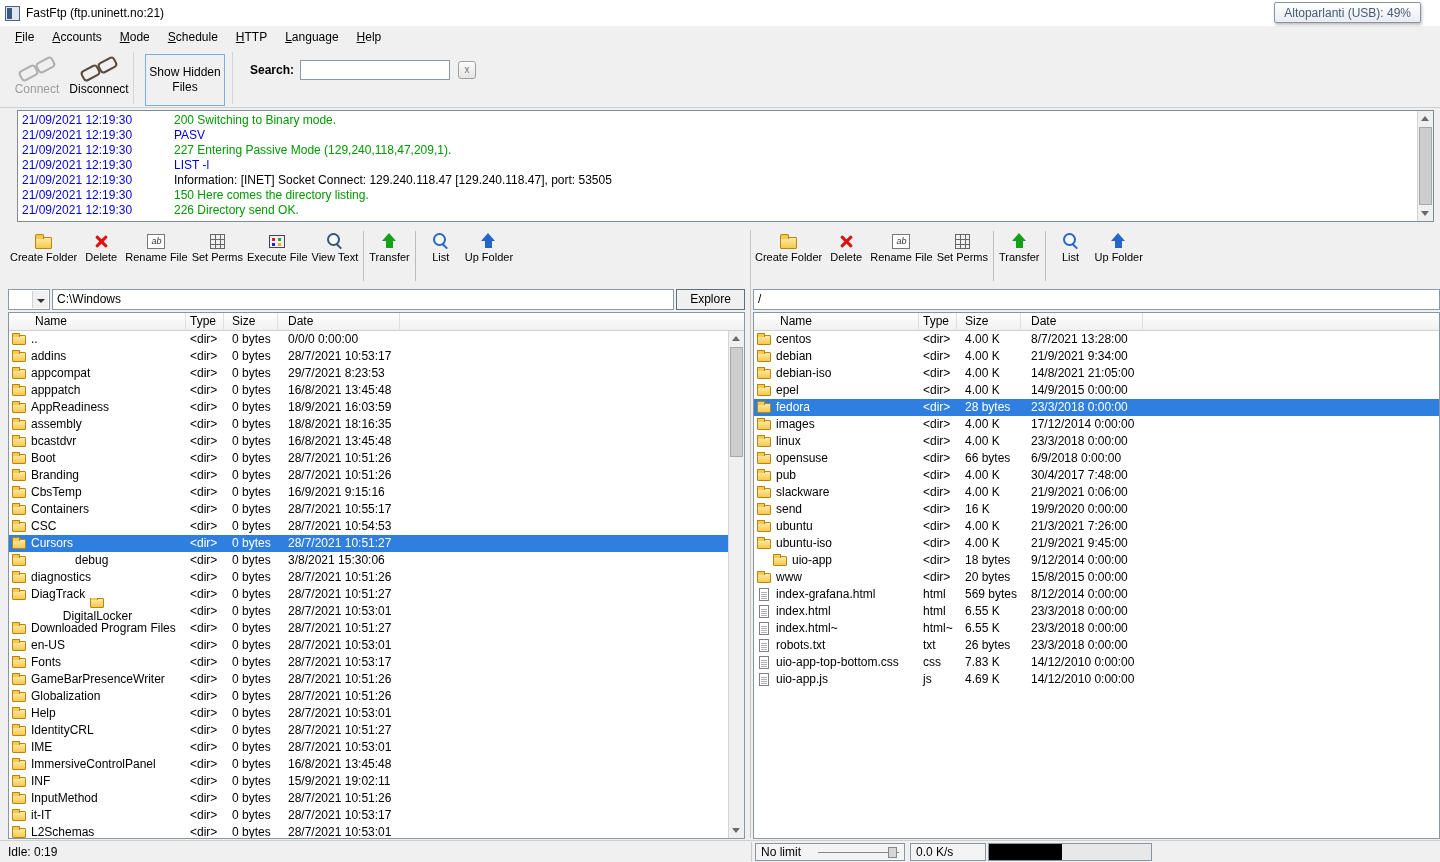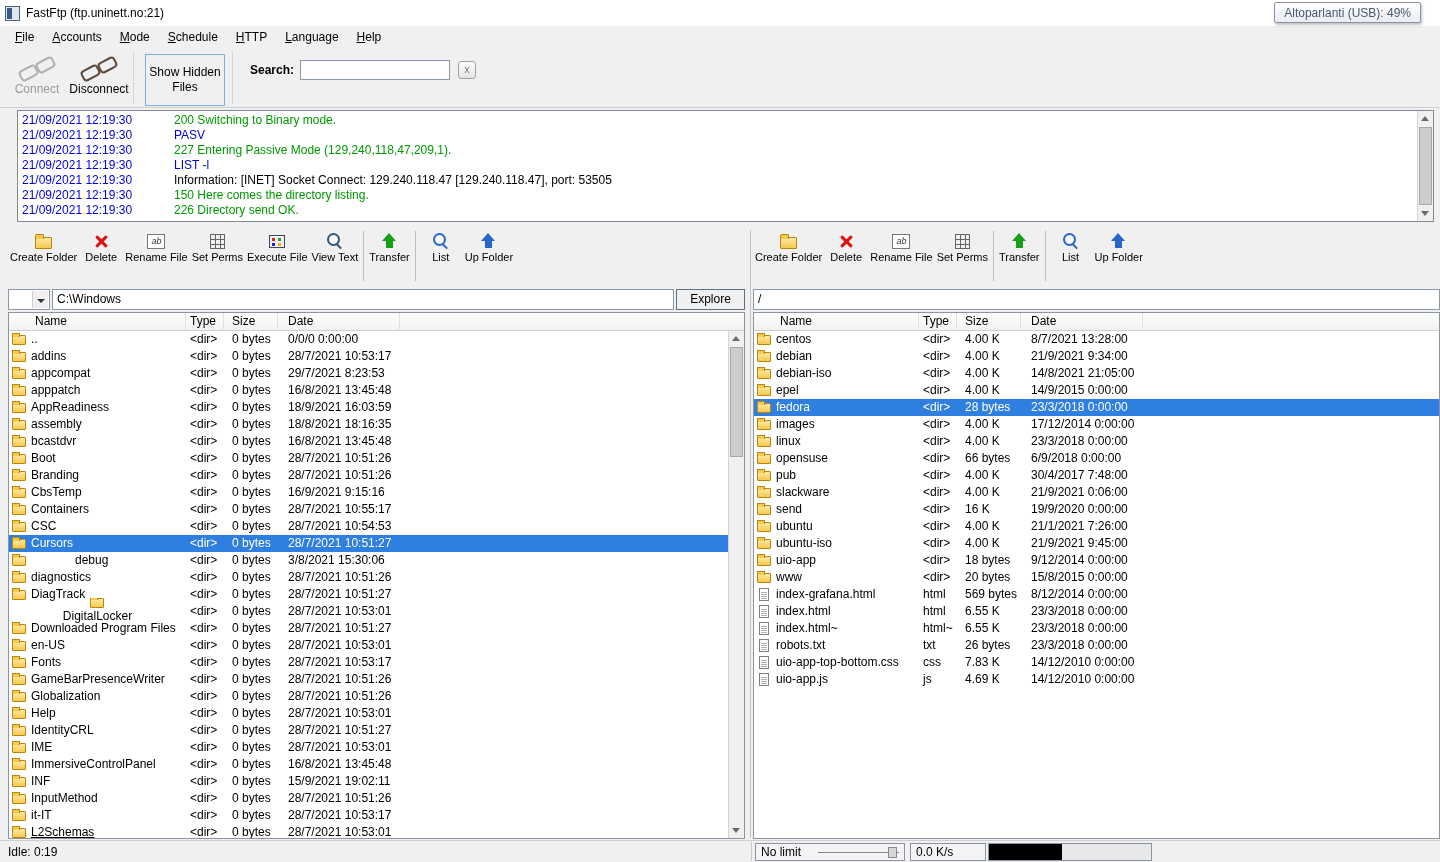--- a/index.html
+++ b/index.html
@@ -542,21 +542,21 @@
           <div class="trow">
             <div class="td name" style="width: 177px;">
               <span class="fi fi-folder"></span>
               <span class="fname">it-IT</span>
             </div>
             <div class="td type" style="width: 38px;">&lt;dir&gt;</div>
             <div class="td size" style="width: 54px;">0 bytes</div>
             <div class="td date" style="width: 122px;">28/7/2021 10:53:17</div>
           </div>
           <div class="trow">
-            <div class="td name" style="width: 177px; text-decoration: underline;">
+            <div class="td name" style="width: 177px;">
               <span class="fi fi-folder"></span>
               <span class="fname">L2Schemas</span>
             </div>
             <div class="td type" style="width: 38px;">&lt;dir&gt;</div>
             <div class="td size" style="width: 54px;">0 bytes</div>
             <div class="td date" style="width: 122px;">28/7/2021 10:53:01</div>
           </div>
         </div>
       <div class="vscroll">
         <div class="sb-arrow up"></div>
@@ -726,33 +726,33 @@
             <div class="td size" style="width: 64px;">16 K</div>
             <div class="td date" style="width: 122px;">19/9/2020 0:00:00</div>
           </div>
           <div class="trow">
             <div class="td name" style="width: 165px;">
               <span class="fi fi-folder"></span>
               <span class="fname">ubuntu</span>
             </div>
             <div class="td type" style="width: 38px;">&lt;dir&gt;</div>
             <div class="td size" style="width: 64px;">4.00 K</div>
-            <div class="td date" style="width: 122px;">21/1/2021 7:26:00</div>
+            <div class="td date" style="width: 122px;">21/3/2021 7:26:00</div>
           </div>
           <div class="trow">
             <div class="td name" style="width: 165px;">
               <span class="fi fi-folder"></span>
               <span class="fname">ubuntu-iso</span>
             </div>
             <div class="td type" style="width: 38px;">&lt;dir&gt;</div>
             <div class="td size" style="width: 64px;">4.00 K</div>
             <div class="td date" style="width: 122px;">21/9/2021 9:45:00</div>
           </div>
           <div class="trow">
-            <div class="td name" style="width: 165px;">
+            <div class="td name" style="width: 165px; padding-left: 16px;">
               <span class="fi fi-folder"></span>
               <span class="fname">uio-app</span>
             </div>
             <div class="td type" style="width: 38px;">&lt;dir&gt;</div>
             <div class="td size" style="width: 64px;">18 bytes</div>
             <div class="td date" style="width: 122px;">9/12/2014 0:00:00</div>
           </div>
           <div class="trow">
             <div class="td name" style="width: 165px;">
               <span class="fi fi-folder"></span>

